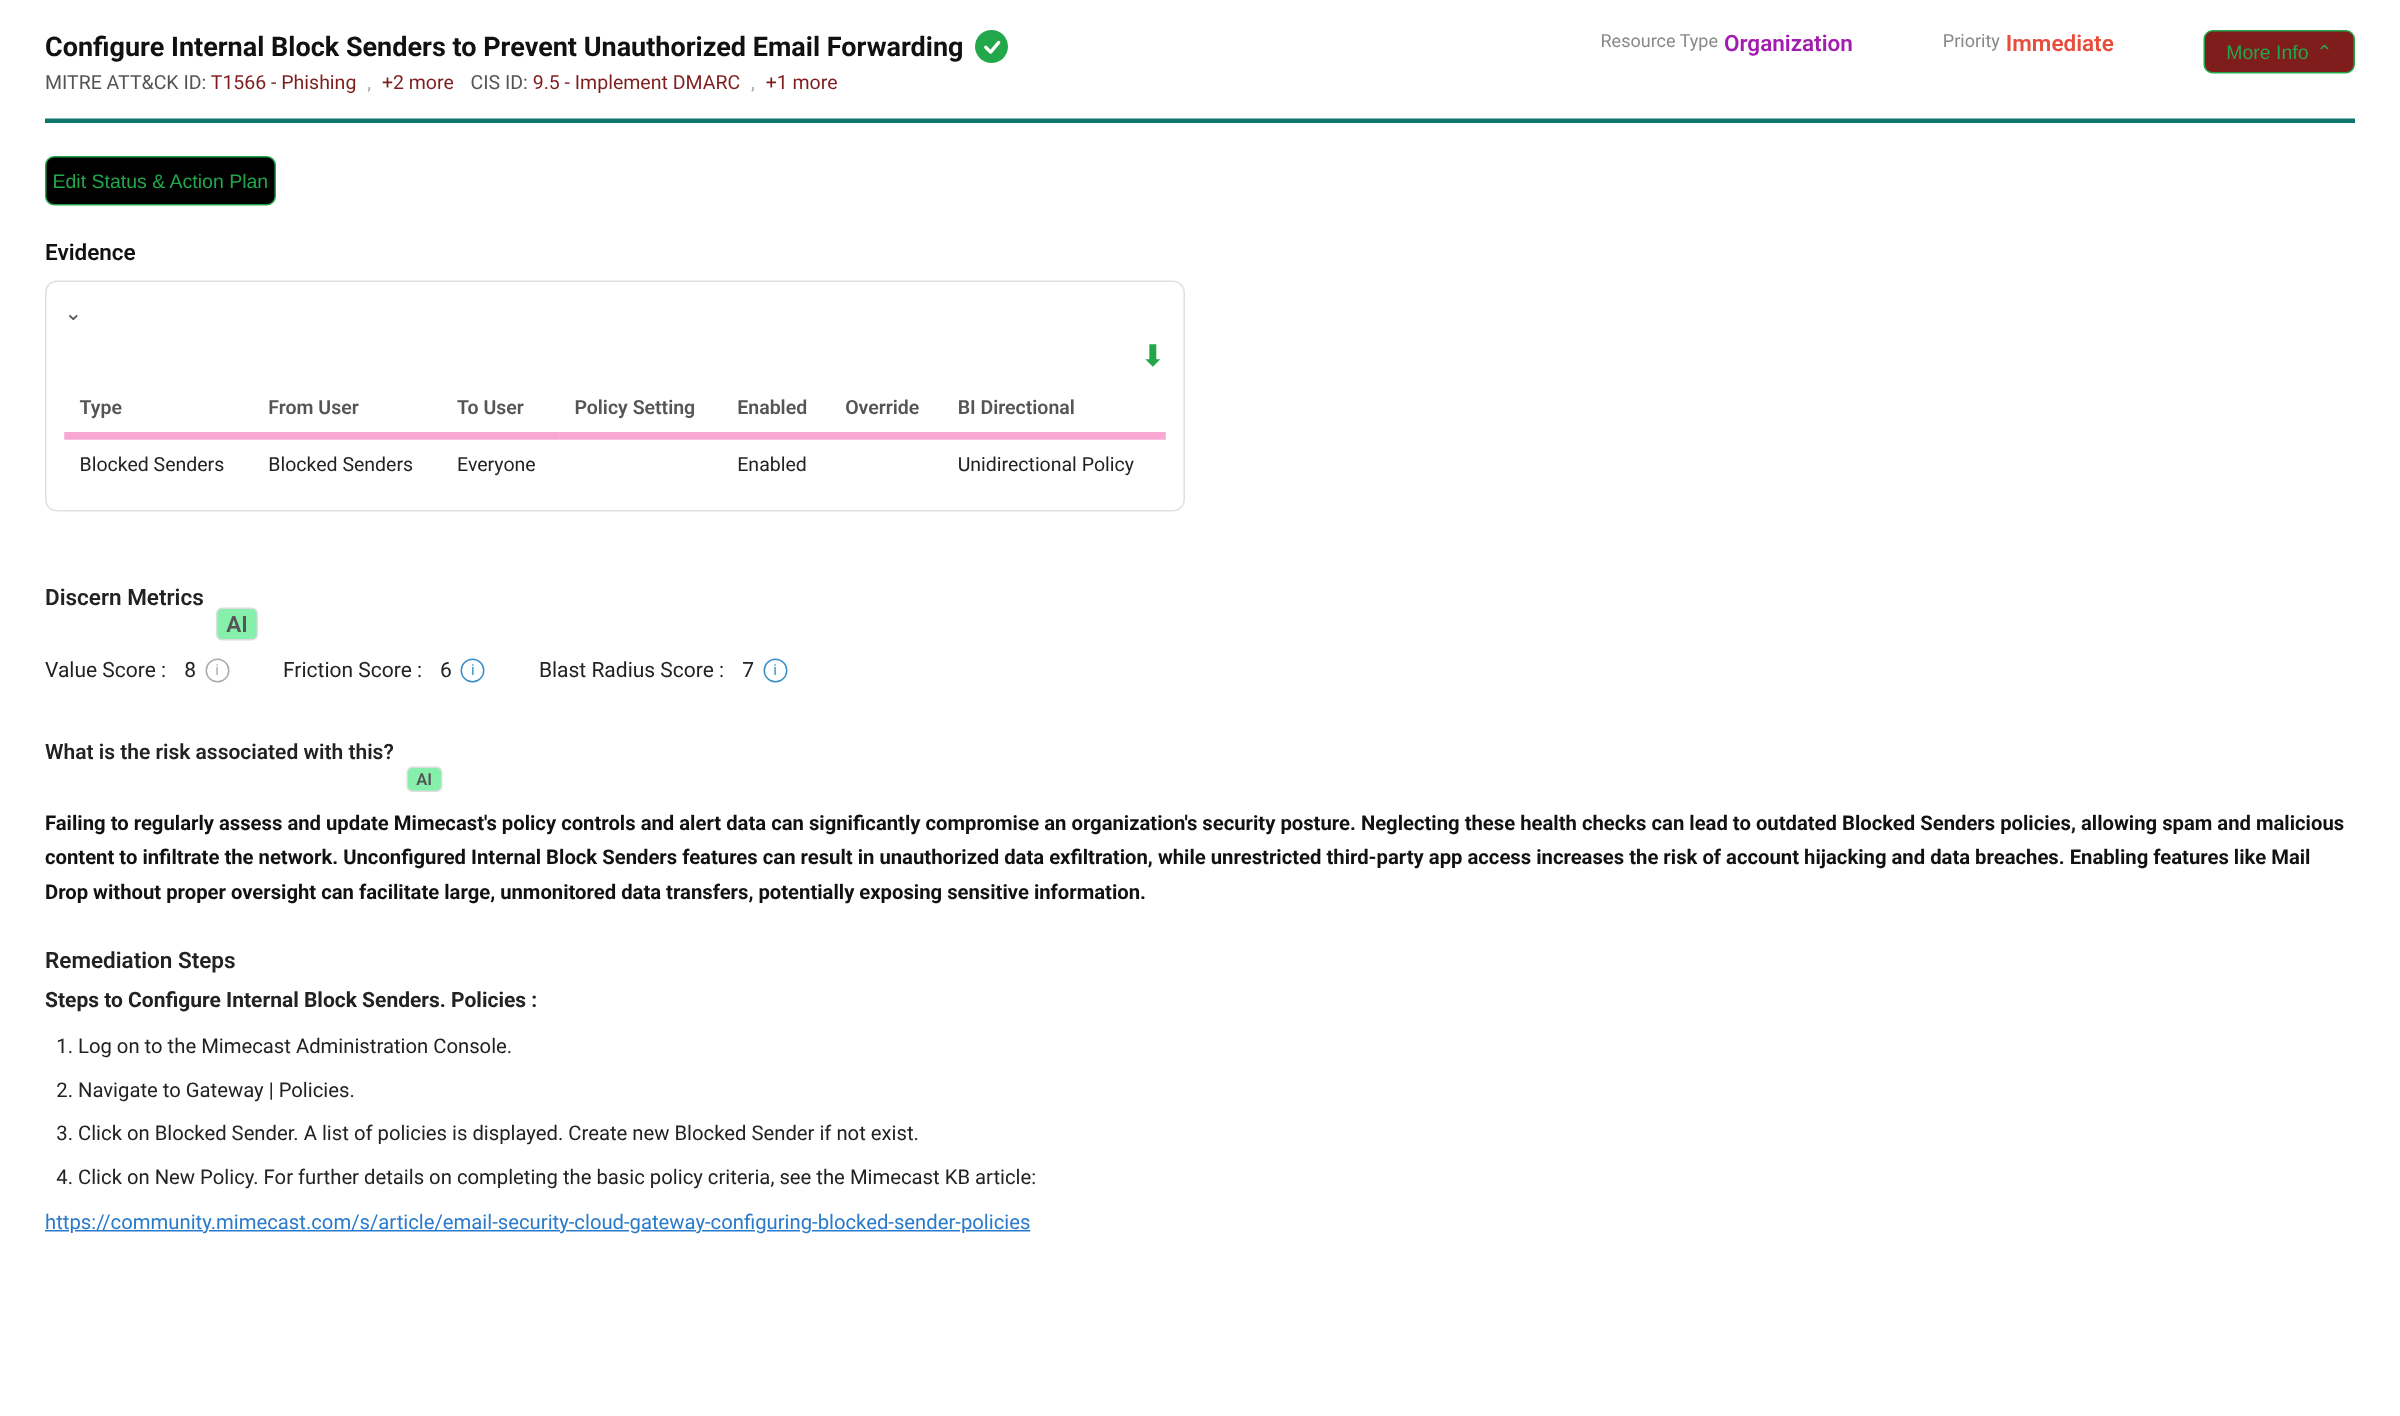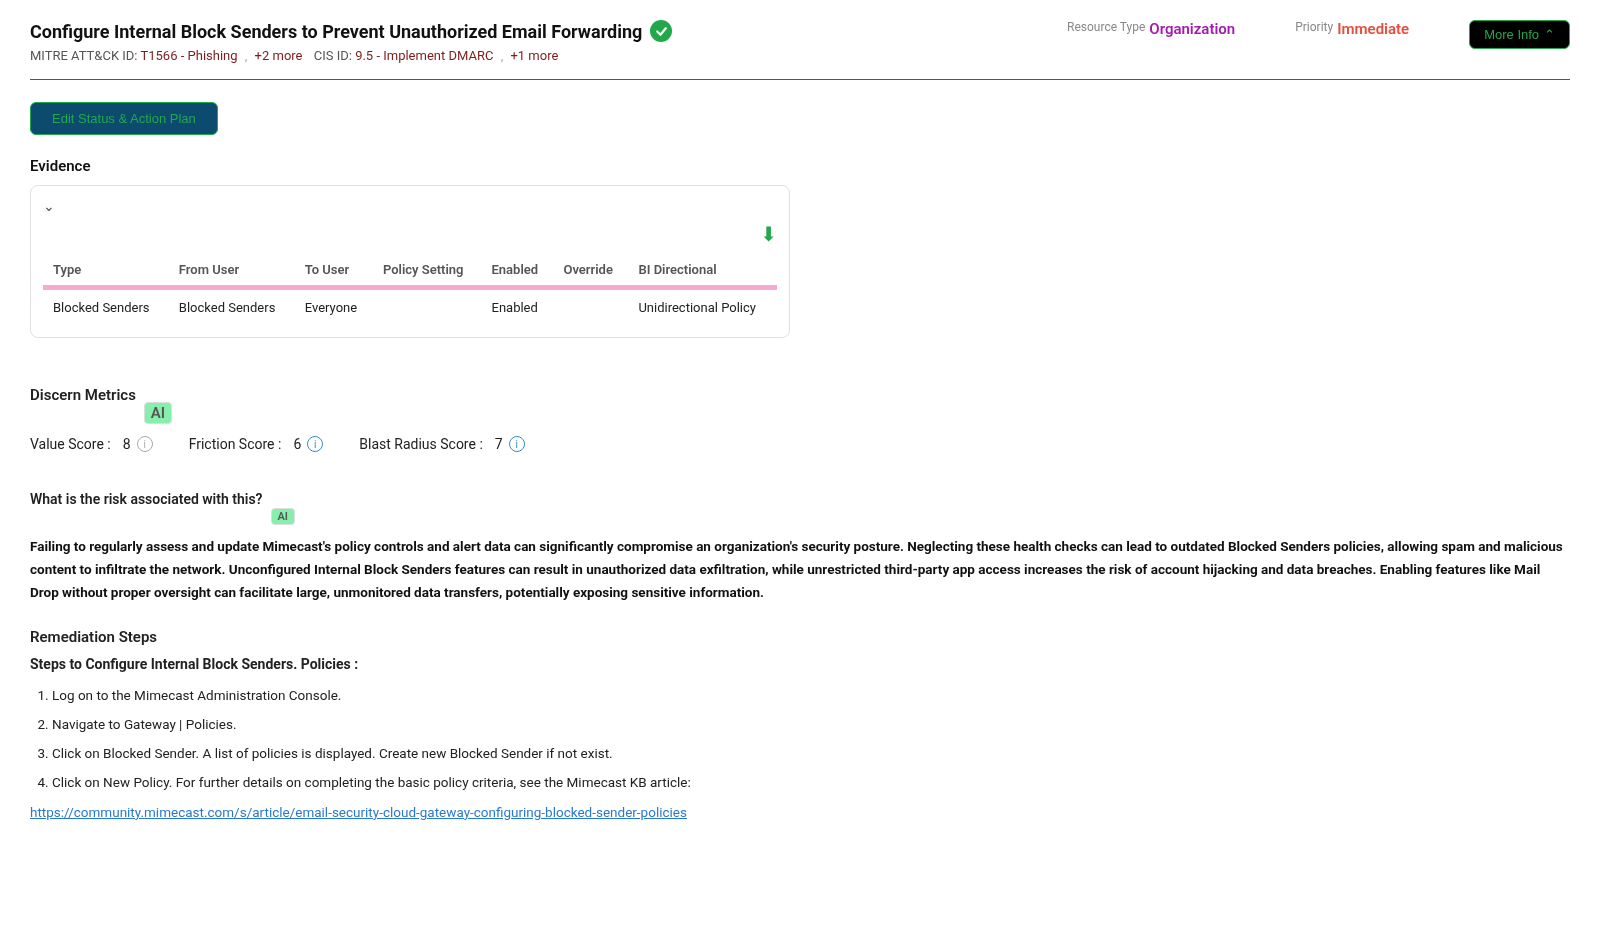--- a/index.html
+++ b/index.html
@@ -12,21 +12,21 @@
     .page-container {
       max-width: 1600px;
       margin: 0 auto;
       padding: 20px 30px;
     }
     .header-section {
       display: flex;
       align-items: flex-start;
       justify-content: space-between;
       padding-bottom: 16px;
-      border-bottom: 1px solid #0f766e;
+      border-bottom: 3px solid #0f766e;
     }
     .header-left {
       flex: 1;
     }
     .title-row {
       display: flex;
       align-items: center;
       gap: 8px;
       margin-bottom: 6px;
     }
@@ -80,41 +80,41 @@
       font-weight: 600;
       color: #a21caf;
     }
     .meta-value.immediate {
       color: #e74c3c;
       font-weight: 600;
     }
     .more-info-btn {
       border: 1.5px solid #22a84a;
       color: #22a84a;
-      background: #000000;
+      background: #7f1d1d;
       border-radius: 6px;
       padding: 6px 14px;
       font-size: 13px;
       cursor: pointer;
       display: flex;
       align-items: center;
       gap: 5px;
       white-space: nowrap;
       height: fit-content;
     }
 
     .action-section {
       margin-top: 22px;
     }
     .edit-btn {
       border: 1.5px solid #22a84a;
       color: #22a84a;
-      background: #0c4a6e;
+      background: #000000;
       border-radius: 6px;
-      padding: 8px 21px;
+      padding: 8px 4px;
       font-size: 13px;
       font-weight: 500;
       cursor: pointer;
     }
 
     .section-title {
       font-size: 15px;
       font-weight: 600;
       color: #111;
       margin-top: 22px;

